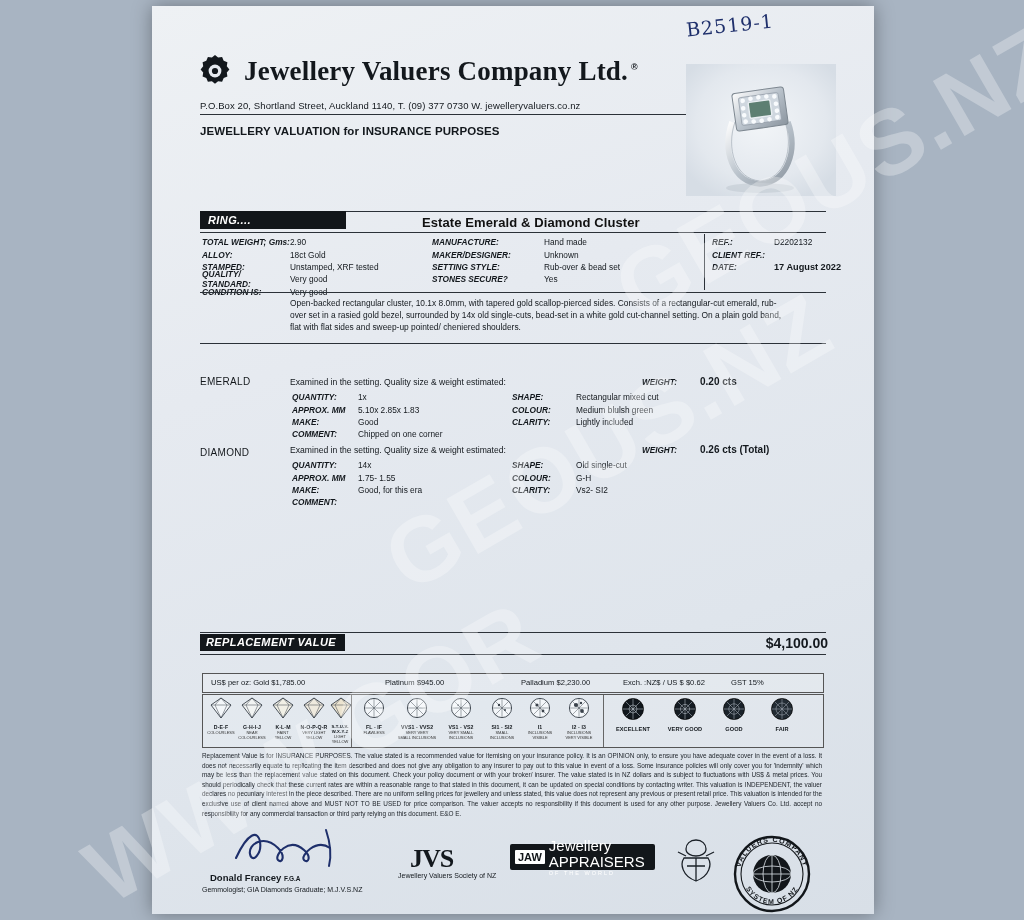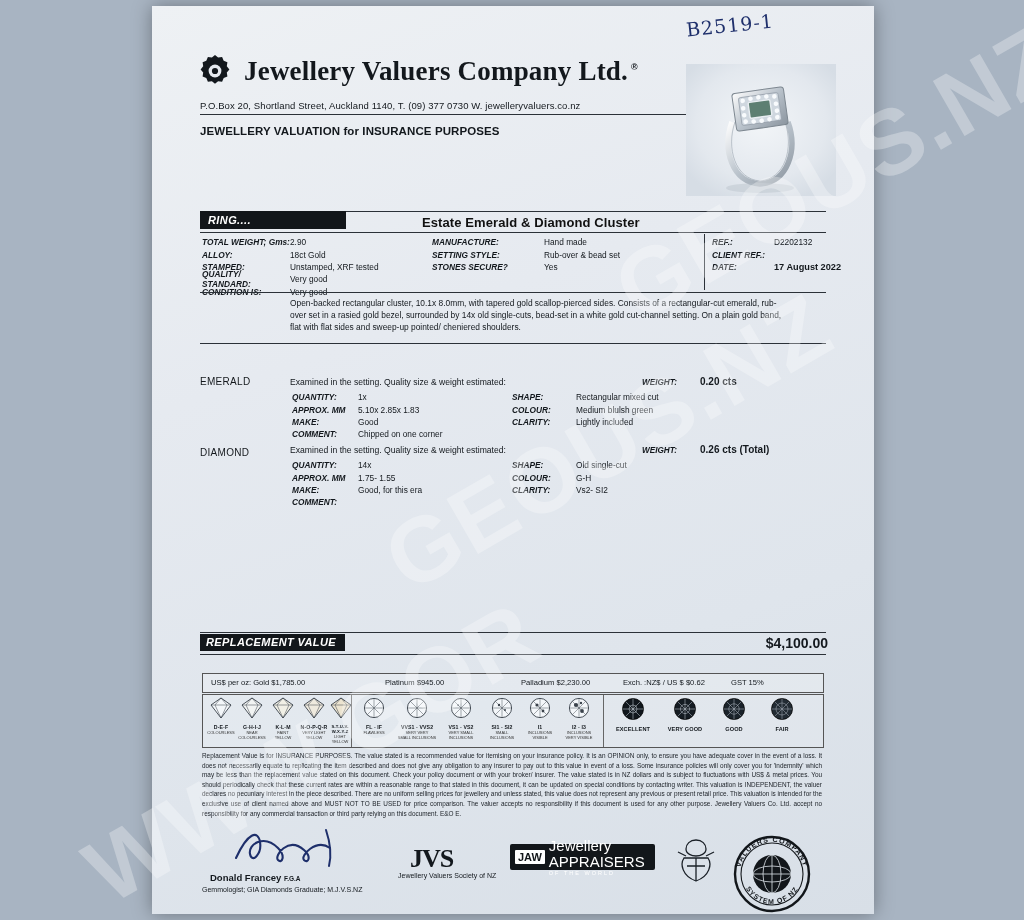--- a/index.html
+++ b/index.html
@@ -245,20 +245,24 @@
           <span class="v">Very good</span>
         </div>
     </div>
 
     <div class="spec" style="left:280px;top:230px;">
       <div class="row">
           <span class="k" style="width:112px">MANUFACTURE:</span>
           <span class="v">Hand made</span>
         </div>
       <div class="row">
+          <span class="k" style="width:112px">MAKER/DESIGNER:</span>
+          <span class="v">Unknown</span>
+        </div>
+      <div class="row">
           <span class="k" style="width:112px">SETTING STYLE:</span>
           <span class="v">Rub-over &amp; bead set</span>
         </div>
       <div class="row">
           <span class="k" style="width:112px">STONES SECURE?</span>
           <span class="v">Yes</span>
         </div>
     </div>
 
     <div class="spec" style="left:560px;top:230px;">

